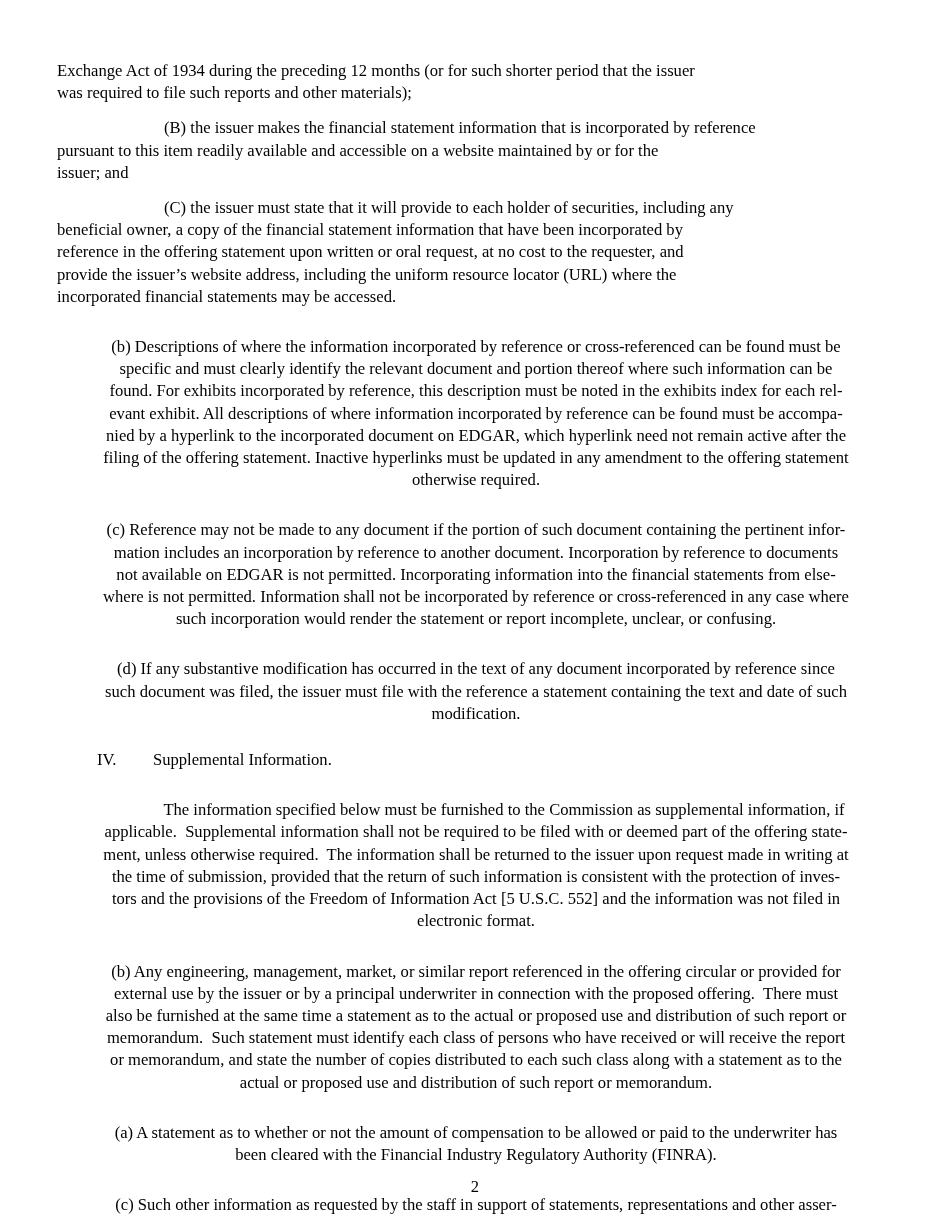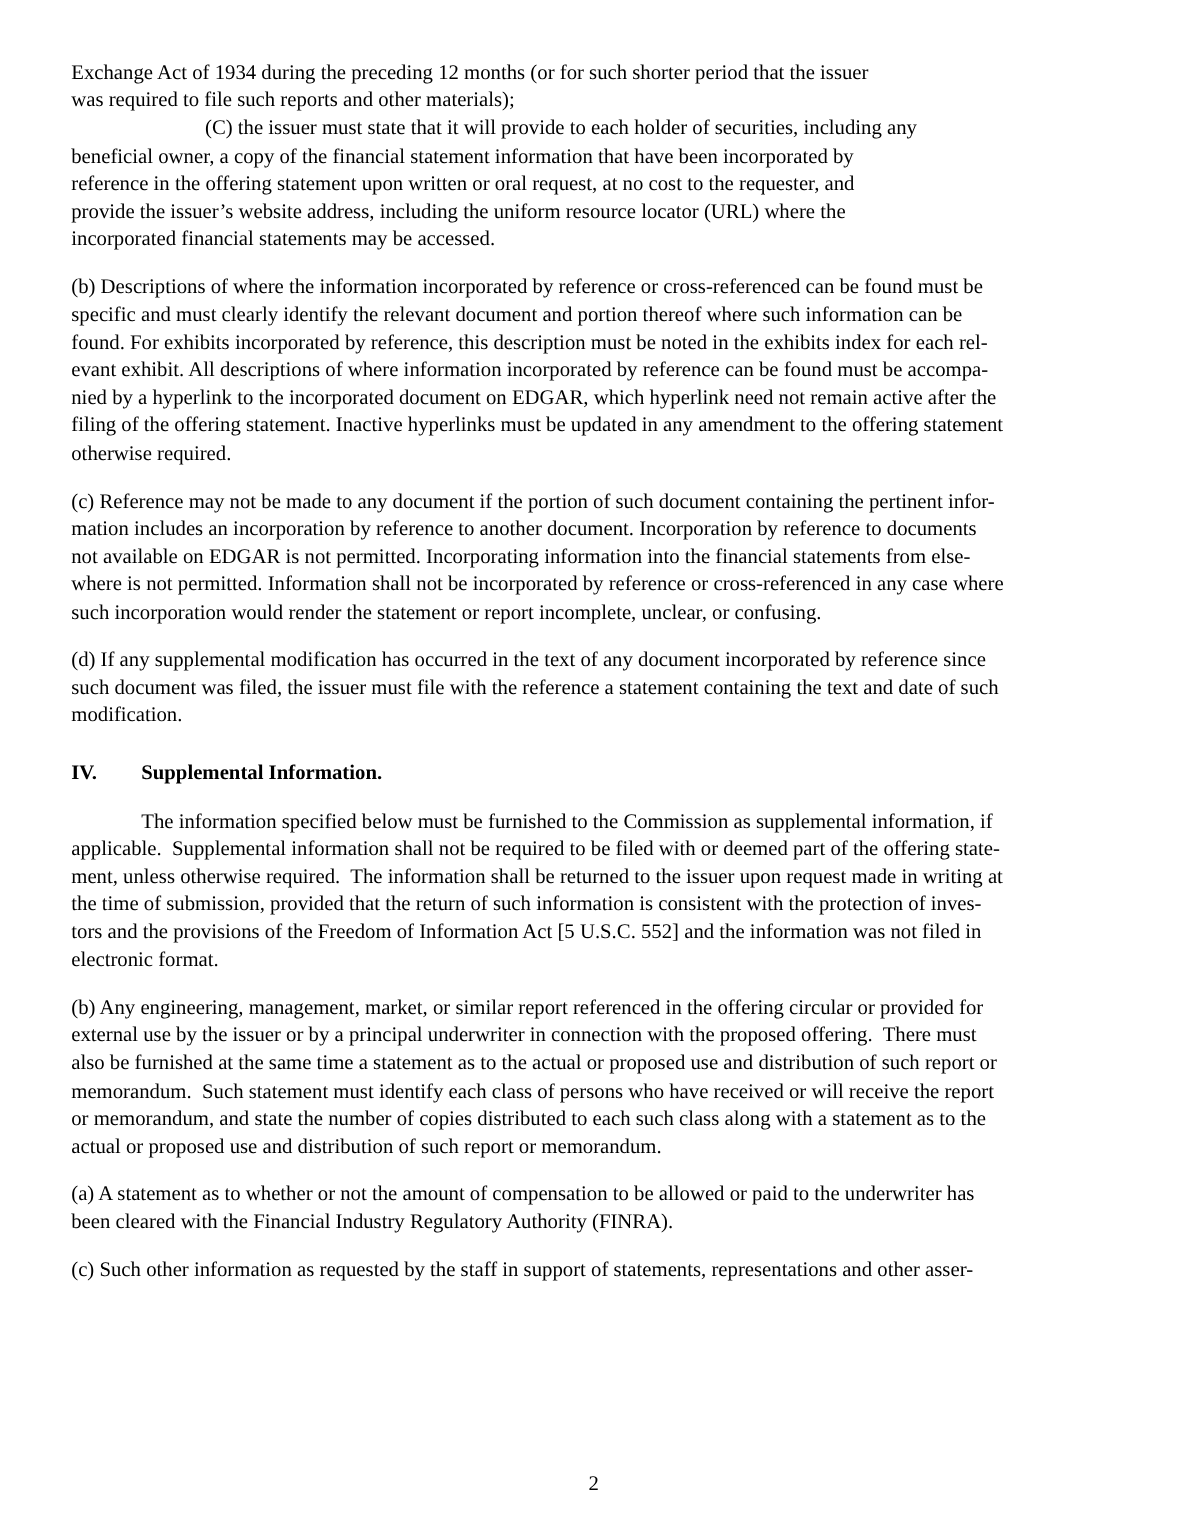--- a/index.html
+++ b/index.html
@@ -21,63 +21,67 @@
     top: 47px;
     width: 838px;
     font-size: 16.6px;
     line-height: 22.2px;
   }
   .block {
     margin: 0;
     white-space: pre-wrap;
     tab-size: 56px;
   }
-  .kind-para { margin-top: 16px; }
-  .kind-flow { margin-top: 0; }
+  .kind-para { margin-top: 28px; text-align: center; }
+  .kind-flow { margin-top: 13px; }
   .kind-heading {
     margin-top: 24px;
-    font-weight: bold;
+    font-weight: normal;
+    margin-left: 40px;
   }
   .indent-none { text-indent: 0; }
   .indent-tab { text-indent: 56px; font-family: Liberation Serif, serif; }
   .indent-double { text-indent: 107px; }
   .page-footer {
     position: absolute;
     left: 0;
     right: 0;
     top: 1176px;
     text-align: center;
     font-size: 16.6px;
     line-height: 22.2px;
   }
 </style>
 </head>
 <body>
 
 <main class="content">
     <p class="block kind-flow indent-none">Exchange Act of 1934 during the preceding 12 months (or for such shorter period that the issuer
 was required to file such reports and other materials);</p>
+    <p class="block kind-flow indent-double">(B) the issuer makes the financial statement information that is incorporated by reference
+pursuant to this item readily available and accessible on a website maintained by or for the
+issuer; and</p>
     <p class="block kind-flow indent-double">(C) the issuer must state that it will provide to each holder of securities, including any
 beneficial owner, a copy of the financial statement information that have been incorporated by
 reference in the offering statement upon written or oral request, at no cost to the requester, and
 provide the issuer’s website address, including the uniform resource locator (URL) where the
 incorporated financial statements may be accessed.</p>
     <p class="block kind-para indent-none">(b) Descriptions of where the information incorporated by reference or cross-referenced can be found must be
 specific and must clearly identify the relevant document and portion thereof where such information can be
 found. For exhibits incorporated by reference, this description must be noted in the exhibits index for each rel-
 evant exhibit. All descriptions of where information incorporated by reference can be found must be accompa-
 nied by a hyperlink to the incorporated document on EDGAR, which hyperlink need not remain active after the
 filing of the offering statement. Inactive hyperlinks must be updated in any amendment to the offering statement
 otherwise required.</p>
     <p class="block kind-para indent-none">(c) Reference may not be made to any document if the portion of such document containing the pertinent infor-
 mation includes an incorporation by reference to another document. Incorporation by reference to documents
 not available on EDGAR is not permitted. Incorporating information into the financial statements from else-
 where is not permitted. Information shall not be incorporated by reference or cross-referenced in any case where
 such incorporation would render the statement or report incomplete, unclear, or confusing.</p>
-    <p class="block kind-para indent-none">(d) If any supplemental modification has occurred in the text of any document incorporated by reference since
+    <p class="block kind-para indent-none">(d) If any substantive modification has occurred in the text of any document incorporated by reference since
 such document was filed, the issuer must file with the reference a statement containing the text and date of such
 modification.</p>
     <p class="block kind-heading indent-none">IV.	Supplemental Information.</p>
     <p class="block kind-para indent-tab">The information specified below must be furnished to the Commission as supplemental information, if
 applicable.  Supplemental information shall not be required to be filed with or deemed part of the offering state-
 ment, unless otherwise required.  The information shall be returned to the issuer upon request made in writing at
 the time of submission, provided that the return of such information is consistent with the protection of inves-
 tors and the provisions of the Freedom of Information Act [5 U.S.C. 552] and the information was not filed in
 electronic format.</p>
     <p class="block kind-para indent-none">(b) Any engineering, management, market, or similar report referenced in the offering circular or provided for

